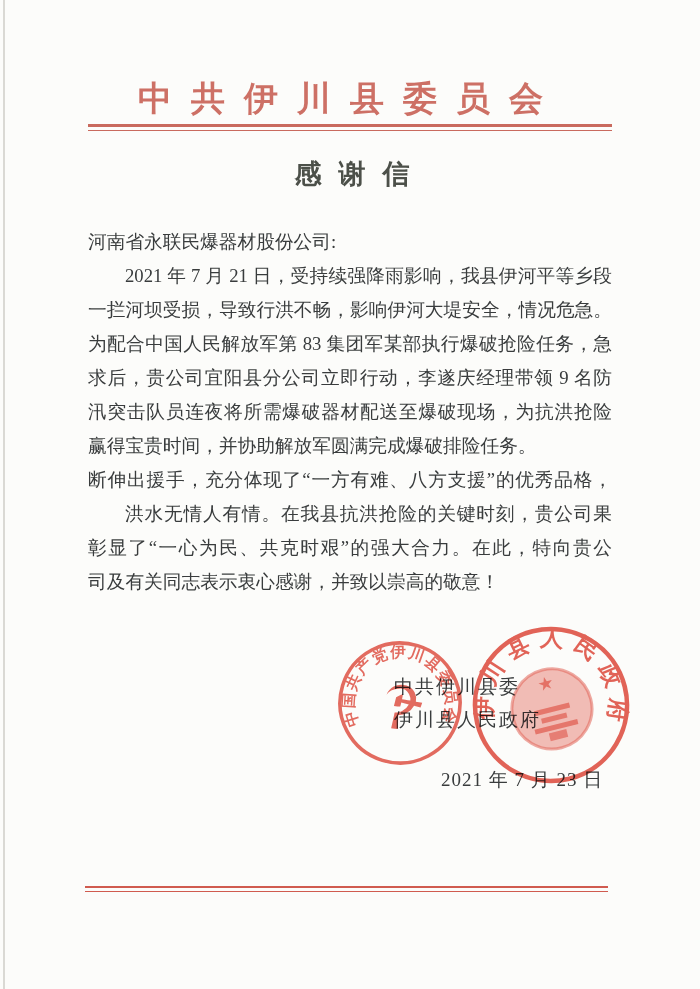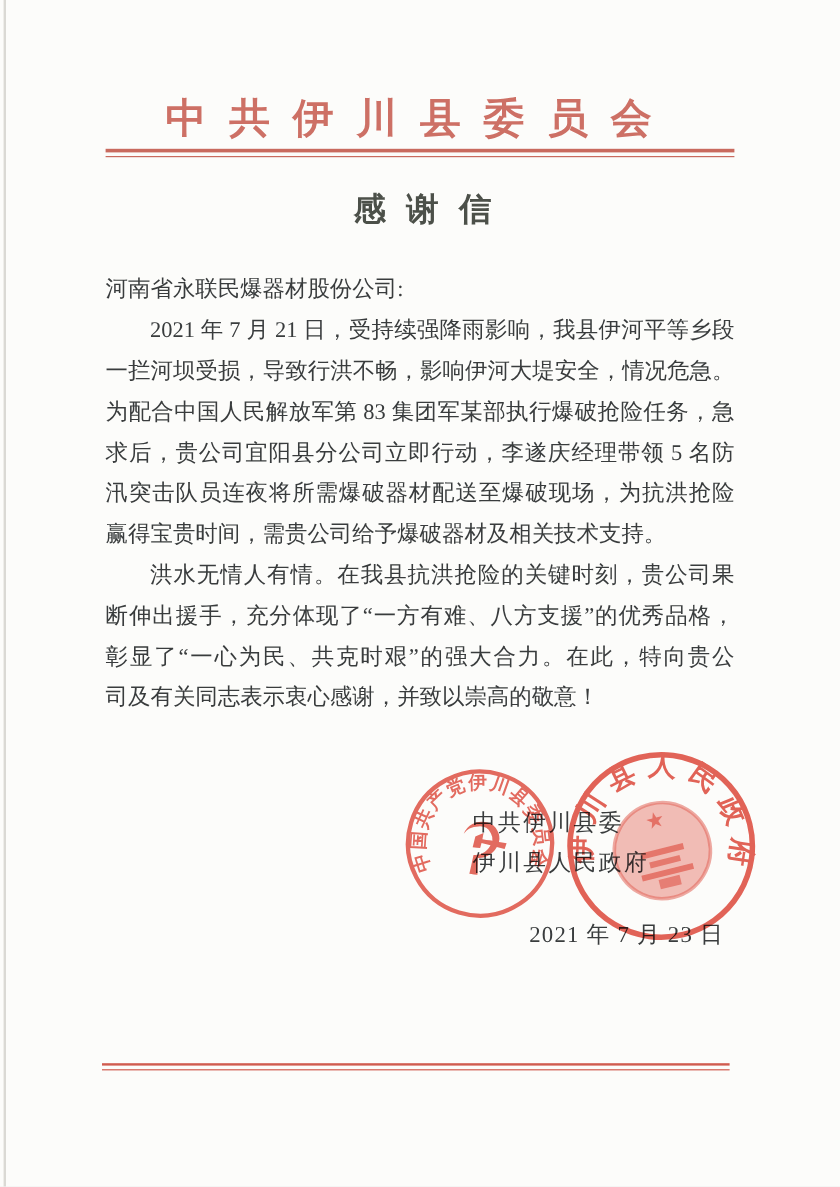--- a/index.html
+++ b/index.html
@@ -88,25 +88,25 @@
   <div class="rule rule-top-thick"></div>
   <div class="rule rule-top-thin"></div>
 
   <div class="letter-title">感谢信</div>
 
   <div class="body-block">
     <div class="bline">河南省永联民爆器材股份公司:</div>
     <div class="bline full indent">2021 年 7 月 21 日，受持续强降雨影响，我县伊河平等乡段</div>
     <div class="bline full">一拦河坝受损，导致行洪不畅，影响伊河大堤安全，情况危急。</div>
     <div class="bline full">为配合中国人民解放军第 83 集团军某部执行爆破抢险任务，急</div>
-    <div class="bline full">求后，贵公司宜阳县分公司立即行动，李遂庆经理带领 5 名防</div>
+    <div class="bline full">求后，贵公司宜阳县分公司立即行动，李遂庆经理带领 9 名防</div>
     <div class="bline full">汛突击队员连夜将所需爆破器材配送至爆破现场，为抗洪抢险</div>
-    <div class="bline">赢得宝贵时间，需贵公司给予爆破器材及相关技术支持。</div>
+    <div class="bline">赢得宝贵时间，并协助解放军圆满完成爆破排险任务。</div>
+    <div class="bline full">断伸出援手，充分体现了“一方有难、八方支援”的优秀品格，</div>
     <div class="bline full indent">洪水无情人有情。在我县抗洪抢险的关键时刻，贵公司果</div>
-    <div class="bline full">断伸出援手，充分体现了“一方有难、八方支援”的优秀品格，</div>
     <div class="bline full">彰显了“一心为民、共克时艰”的强大合力。在此，特向贵公</div>
     <div class="bline">司及有关同志表示衷心感谢，并致以崇高的敬意！</div>
   </div>
 
   <div class="sig-block">
     <div>中共伊川县委</div>
     <div>伊川县人民政府</div>
     <div class="sig-date">2021 年 7 月 23 日</div>
   </div>
 

